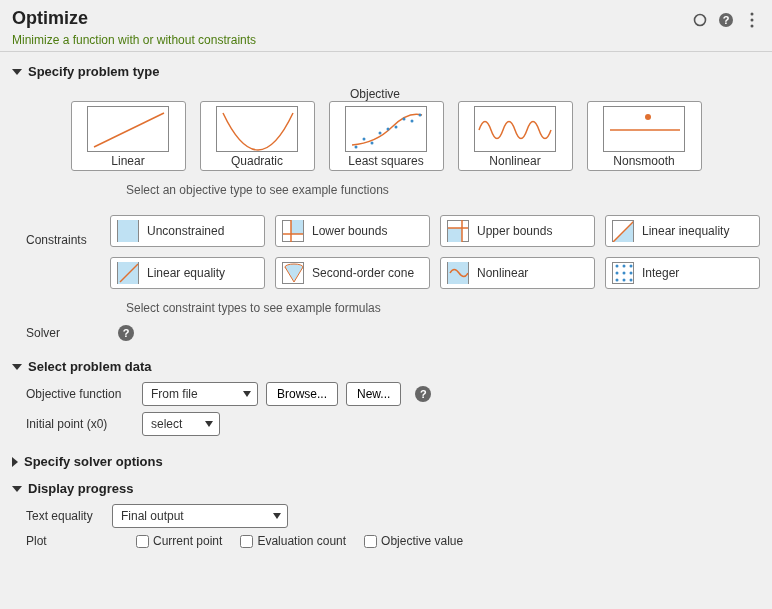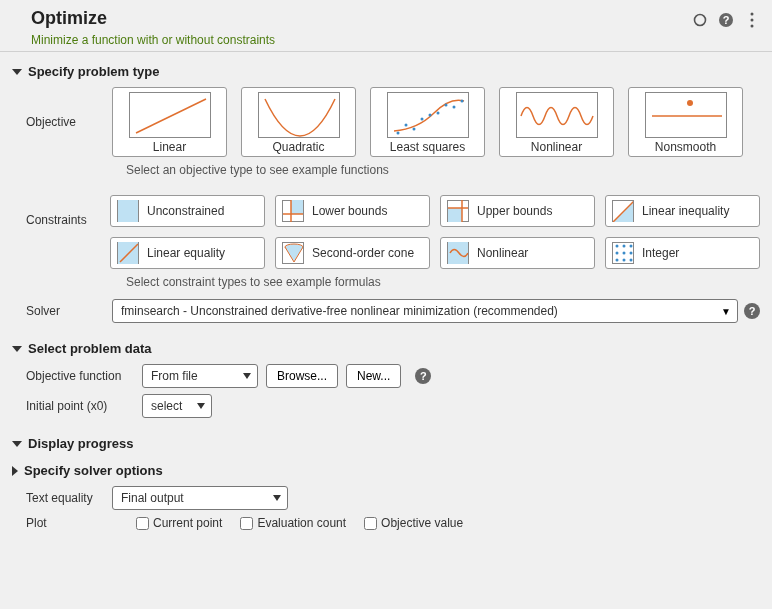--- a/index.html
+++ b/index.html
@@ -11,21 +11,21 @@
     background: #f0f0f0;
     width: 772px;
   }
   .header {
     display: flex;
     justify-content: space-between;
     align-items: flex-start;
     padding: 8px 12px 4px 12px;
     border-bottom: 1px solid #d0d0d0;
   }
-  .header-left { flex: 1; margin-left: 19px; }
+  .header-left { flex: 1; }
   .header h1 { margin: 0; font-size: 18px; font-weight: bold; color: #222; }
   .header p { margin: 4px 0 0 0; font-size: 12px; color: #4d7c0f; }
   .header-icons { display: flex; gap: 10px; align-items: center; padding-top: 4px; }
   .header-icons span { color: #555; display:inline-flex; align-items:center; justify-content:center; width:16px; height:16px;}
   .panel { padding: 6px 12px; }
   .section-header {
     display: flex;
     align-items: center;
     font-weight: bold;
     font-size: 13px;
@@ -59,21 +59,21 @@
     border: 1px solid #999;
     border-radius: 3px;
     background: #fff;
     text-align: center;
     padding: 4px 4px 2px 4px;
     cursor: pointer;
   }
   .obj-card svg { display:block; margin: 0 auto 2px auto; border:1px solid #888; background:#fff;}
   .obj-card-label { font-size:12px; color:#333; }
   
-  .hint { font-size:12px; color:#555; padding-left: 114px; margin: 6px 0 10px 0;}
+  .hint { font-size:12px; color:#555; padding-left: 114px; margin: 12px 0 10px 0;}
   
   .con-grid { display:grid; grid-template-columns: repeat(4, 155px); gap:10px 10px; padding-left:0;margin-top:8px;}
   .con-card {
     display:flex; align-items:center;
     border:1px solid #999; border-radius:3px; background:#fff;
     padding:4px 6px; cursor:pointer;
   }
   .con-icon { width:22px; height:22px; border:1px solid #888; margin-right:8px; display:flex; align-items:center; justify-content:center; background:#fff; flex-shrink:0;}
   .con-card-label { font-size:12px; color:#333; }
   
@@ -134,21 +134,21 @@
 </div>
 
 <div class="panel">
 
   <div class="section-header">
     <span class="disclosure open"></span>
     <span>Specify problem type</span>
   </div>
   <div class="section-body">
 
-    <div class="row" style="">
+    <div class="row" style="flex-direction:column;">
       <div class="row-label">Objective</div>
       <div class="obj-cards">
         <div class="obj-card">
           <svg width="82" height="46">
               <rect x="0" y="0" width="82" height="46" fill="#fff"></rect>
               <line x1="6" y1="40" x2="76" y2="6" stroke="#e07030" stroke-width="1.5"></line>
             </svg>
           <div class="obj-card-label">Linear</div>
         </div>
         <div class="obj-card">
@@ -280,23 +280,20 @@
               </svg>
             </div>
           <span class="con-card-label">Integer</span>
         </div>
       </div>
     </div>
     <div class="hint">Select constraint types to see example formulas</div>
 
     <div class="row solver-row">
       <div class="row-label">Solver</div>
-      <div class="dropdown big">
-        <span>fminsearch - Unconstrained derivative-free nonlinear minimization (recommended)</span>
-      </div>
       <span class="help-icon">?</span>
     </div>
   </div>
 
   <div class="section-header">
     <span class="disclosure open"></span>
     <span>Select problem data</span>
   </div>
   <div class="section-body">
     <div class="row">
@@ -306,35 +303,35 @@
           <span>From file</span>
         </div>
         <button class="btn">Browse...</button>
         <button class="btn">New...</button>
         <span class="help-icon">?</span>
       </div>
     </div>
     <div class="row">
       <div class="row-label-wide">Initial point (x0)</div>
       <div class="row-content">
-        <div class="dropdown" style="width:70px;">
+        <div class="dropdown" style="width:78px;">
           <span>select</span>
         </div>
       </div>
     </div>
+  </div>
+
+  <div class="section-header">
+    <span class="disclosure closed"></span>
+    <span>Specify solver options</span>
   </div>
 
   <div class="section-header">
     <span class="disclosure open"></span>
     <span>Display progress</span>
-  </div>
-
-  <div class="section-header">
-    <span class="disclosure closed"></span>
-    <span>Specify solver options</span>
   </div>
   <div class="section-body">
     <div class="row">
       <div class="row-label">Text equality</div>
       <div class="row-content">
         <div class="dropdown" style="width:176px;">
           <span>Final output</span>
         </div>
       </div>
     </div>

